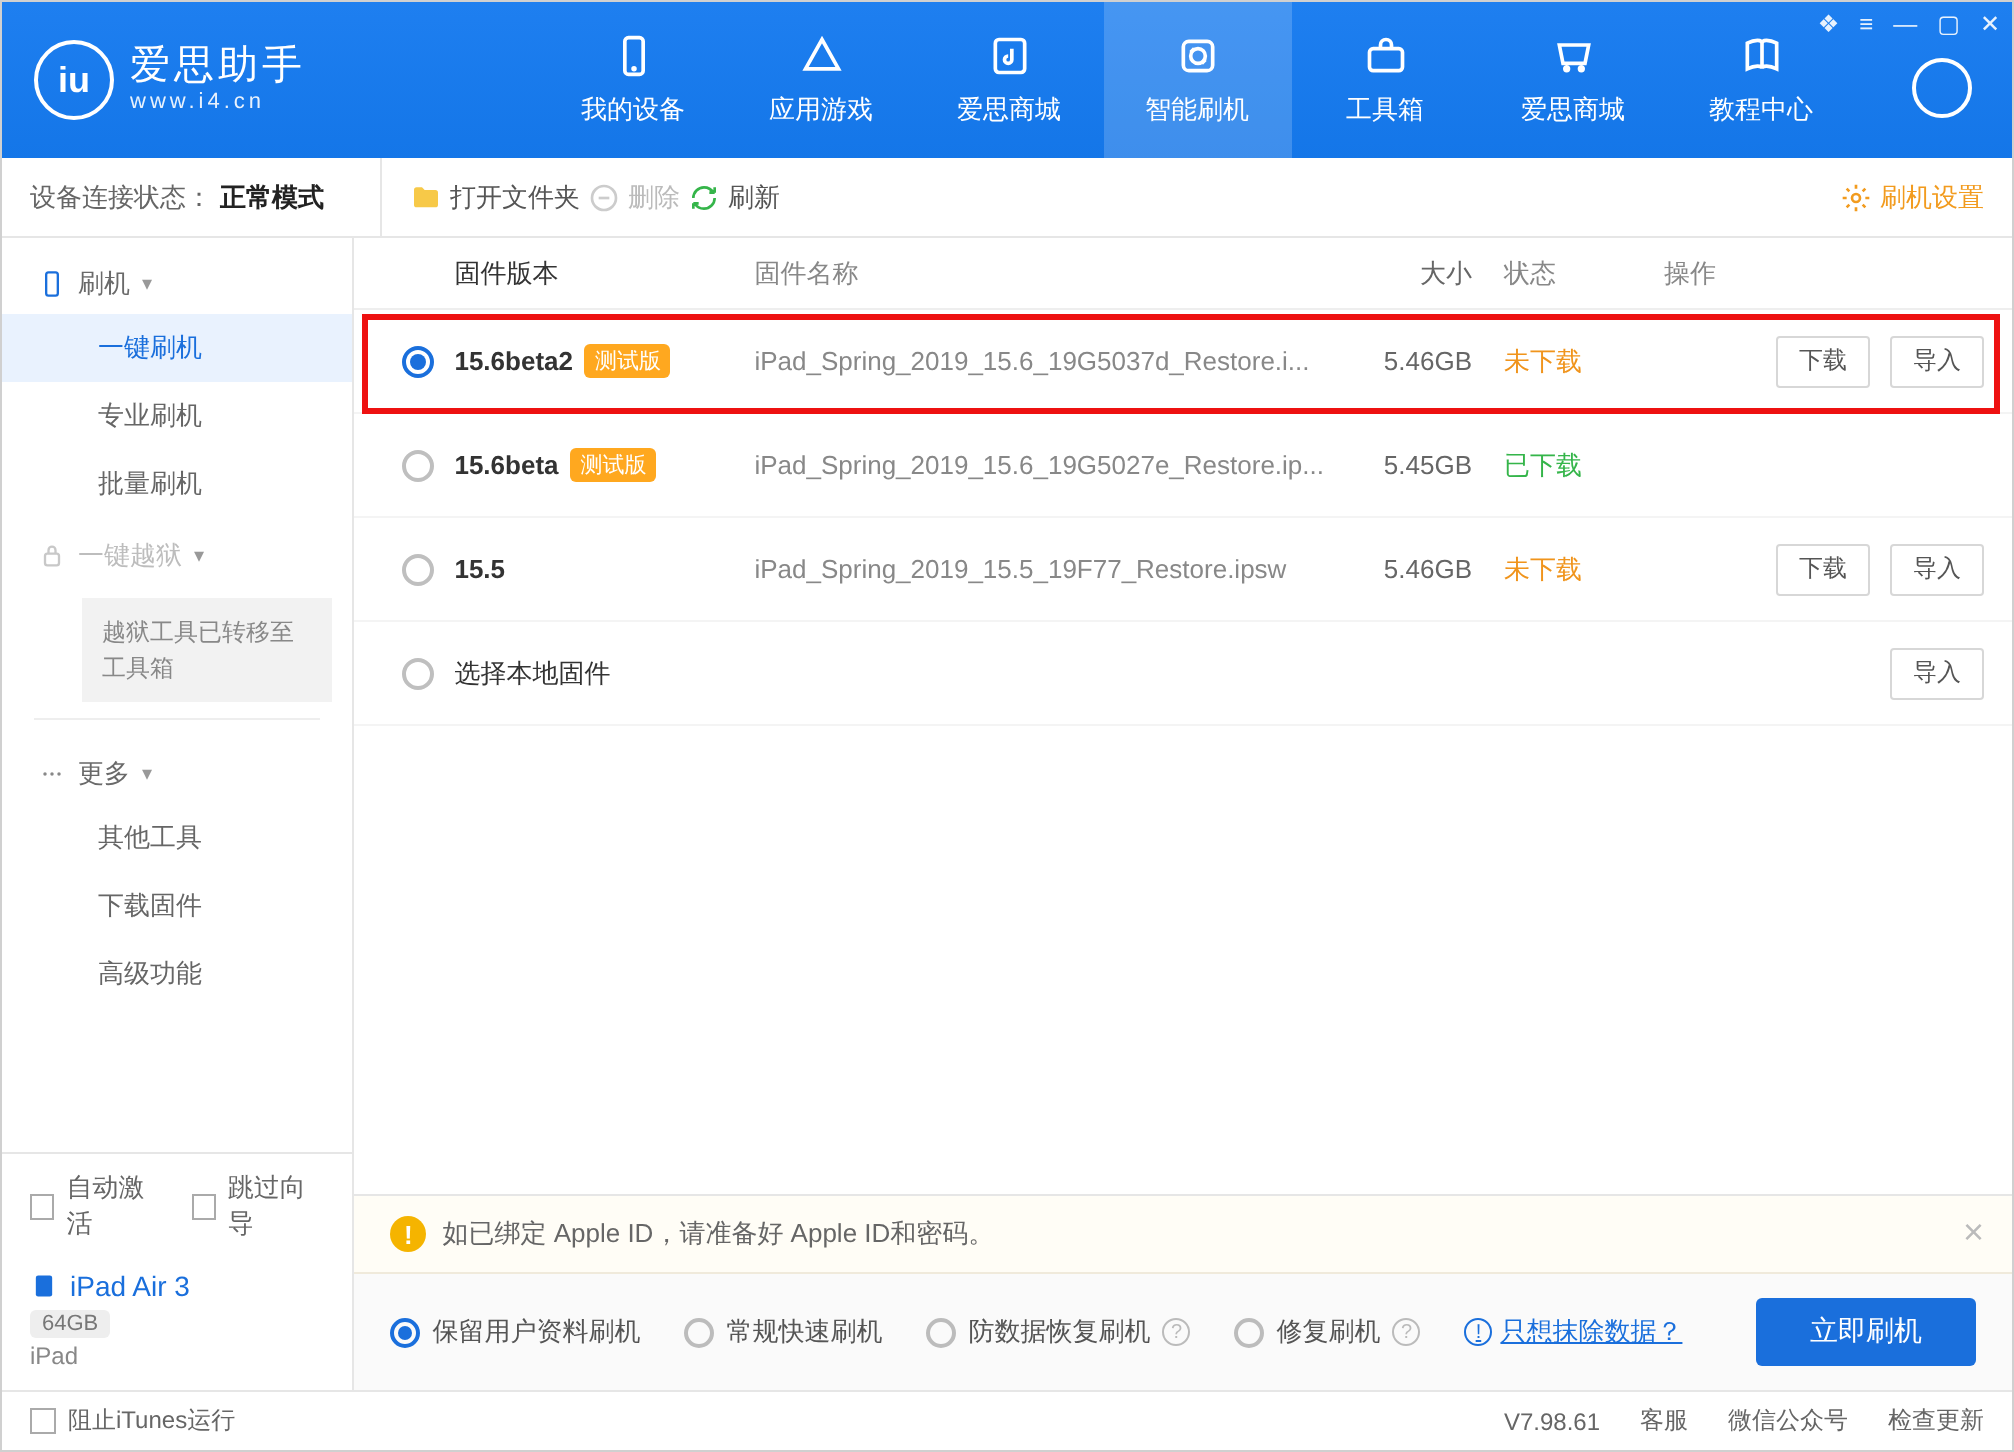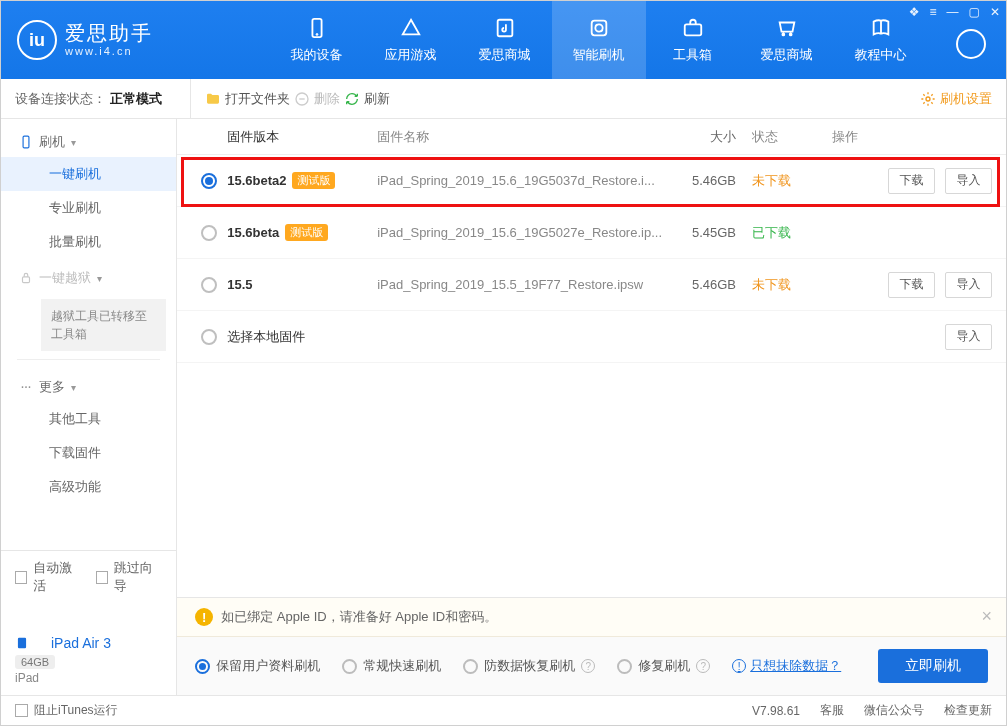--- a/index.html
+++ b/index.html
@@ -45,21 +45,21 @@
 .side-sub.active { background: #e9f2fe; color: #1a6fdc; }
 .side-note { margin: 6px 10px 6px 40px; padding: 8px 10px; background: #f2f2f2; color: #888; font-size: 12px; line-height: 1.5; }
 .side-divider { height: 1px; background: #eee; margin: 8px 16px; }
 .side-group-head.muted { color: #bdbdbd; }
 
 .side-bottom { border-top: 1px solid #e6e6e6; }
 .side-bottom-row { display: flex; align-items: center; padding: 8px 14px; gap: 14px; color: #666; }
 .chk { display: inline-flex; align-items: center; gap: 6px; cursor: pointer; }
 .chk-box { width: 13px; height: 13px; border: 1px solid #aaa; background: #fff; }
 .device-block { padding: 6px 14px 10px; }
-.device-name { color: #1a6fdc; font-size: 14px; font-weight: 500; display: flex; align-items: flex-end; gap: 22px; margin-top: 26px; }
+.device-name { color: #1a6fdc; font-size: 14px; font-weight: 500; display: flex; align-items: flex-end; gap: 6px; }
 .device-name svg { width: 14px; height: 16px; fill: #1a6fdc; }
 .device-cap { display: inline-block; background: #eee; border-radius: 3px; padding: 1px 6px; font-size: 11px; color: #777; margin-top: 4px; }
 .device-type { font-size: 12px; color: #888; margin-top: 2px; }
 
 
 .content { flex: 1; display: flex; flex-direction: column; position: relative; }
 .fw-head, .fw-row { display: flex; align-items: center; padding: 0 14px; }
 .fw-head { height: 36px; color: #888; border-bottom: 1px solid #eee; font-size: 13px; }
 .fw-row { height: 52px; border-bottom: 1px solid #f4f4f4; }
 .col-radio { width: 36px; display:flex; justify-content:center; }

